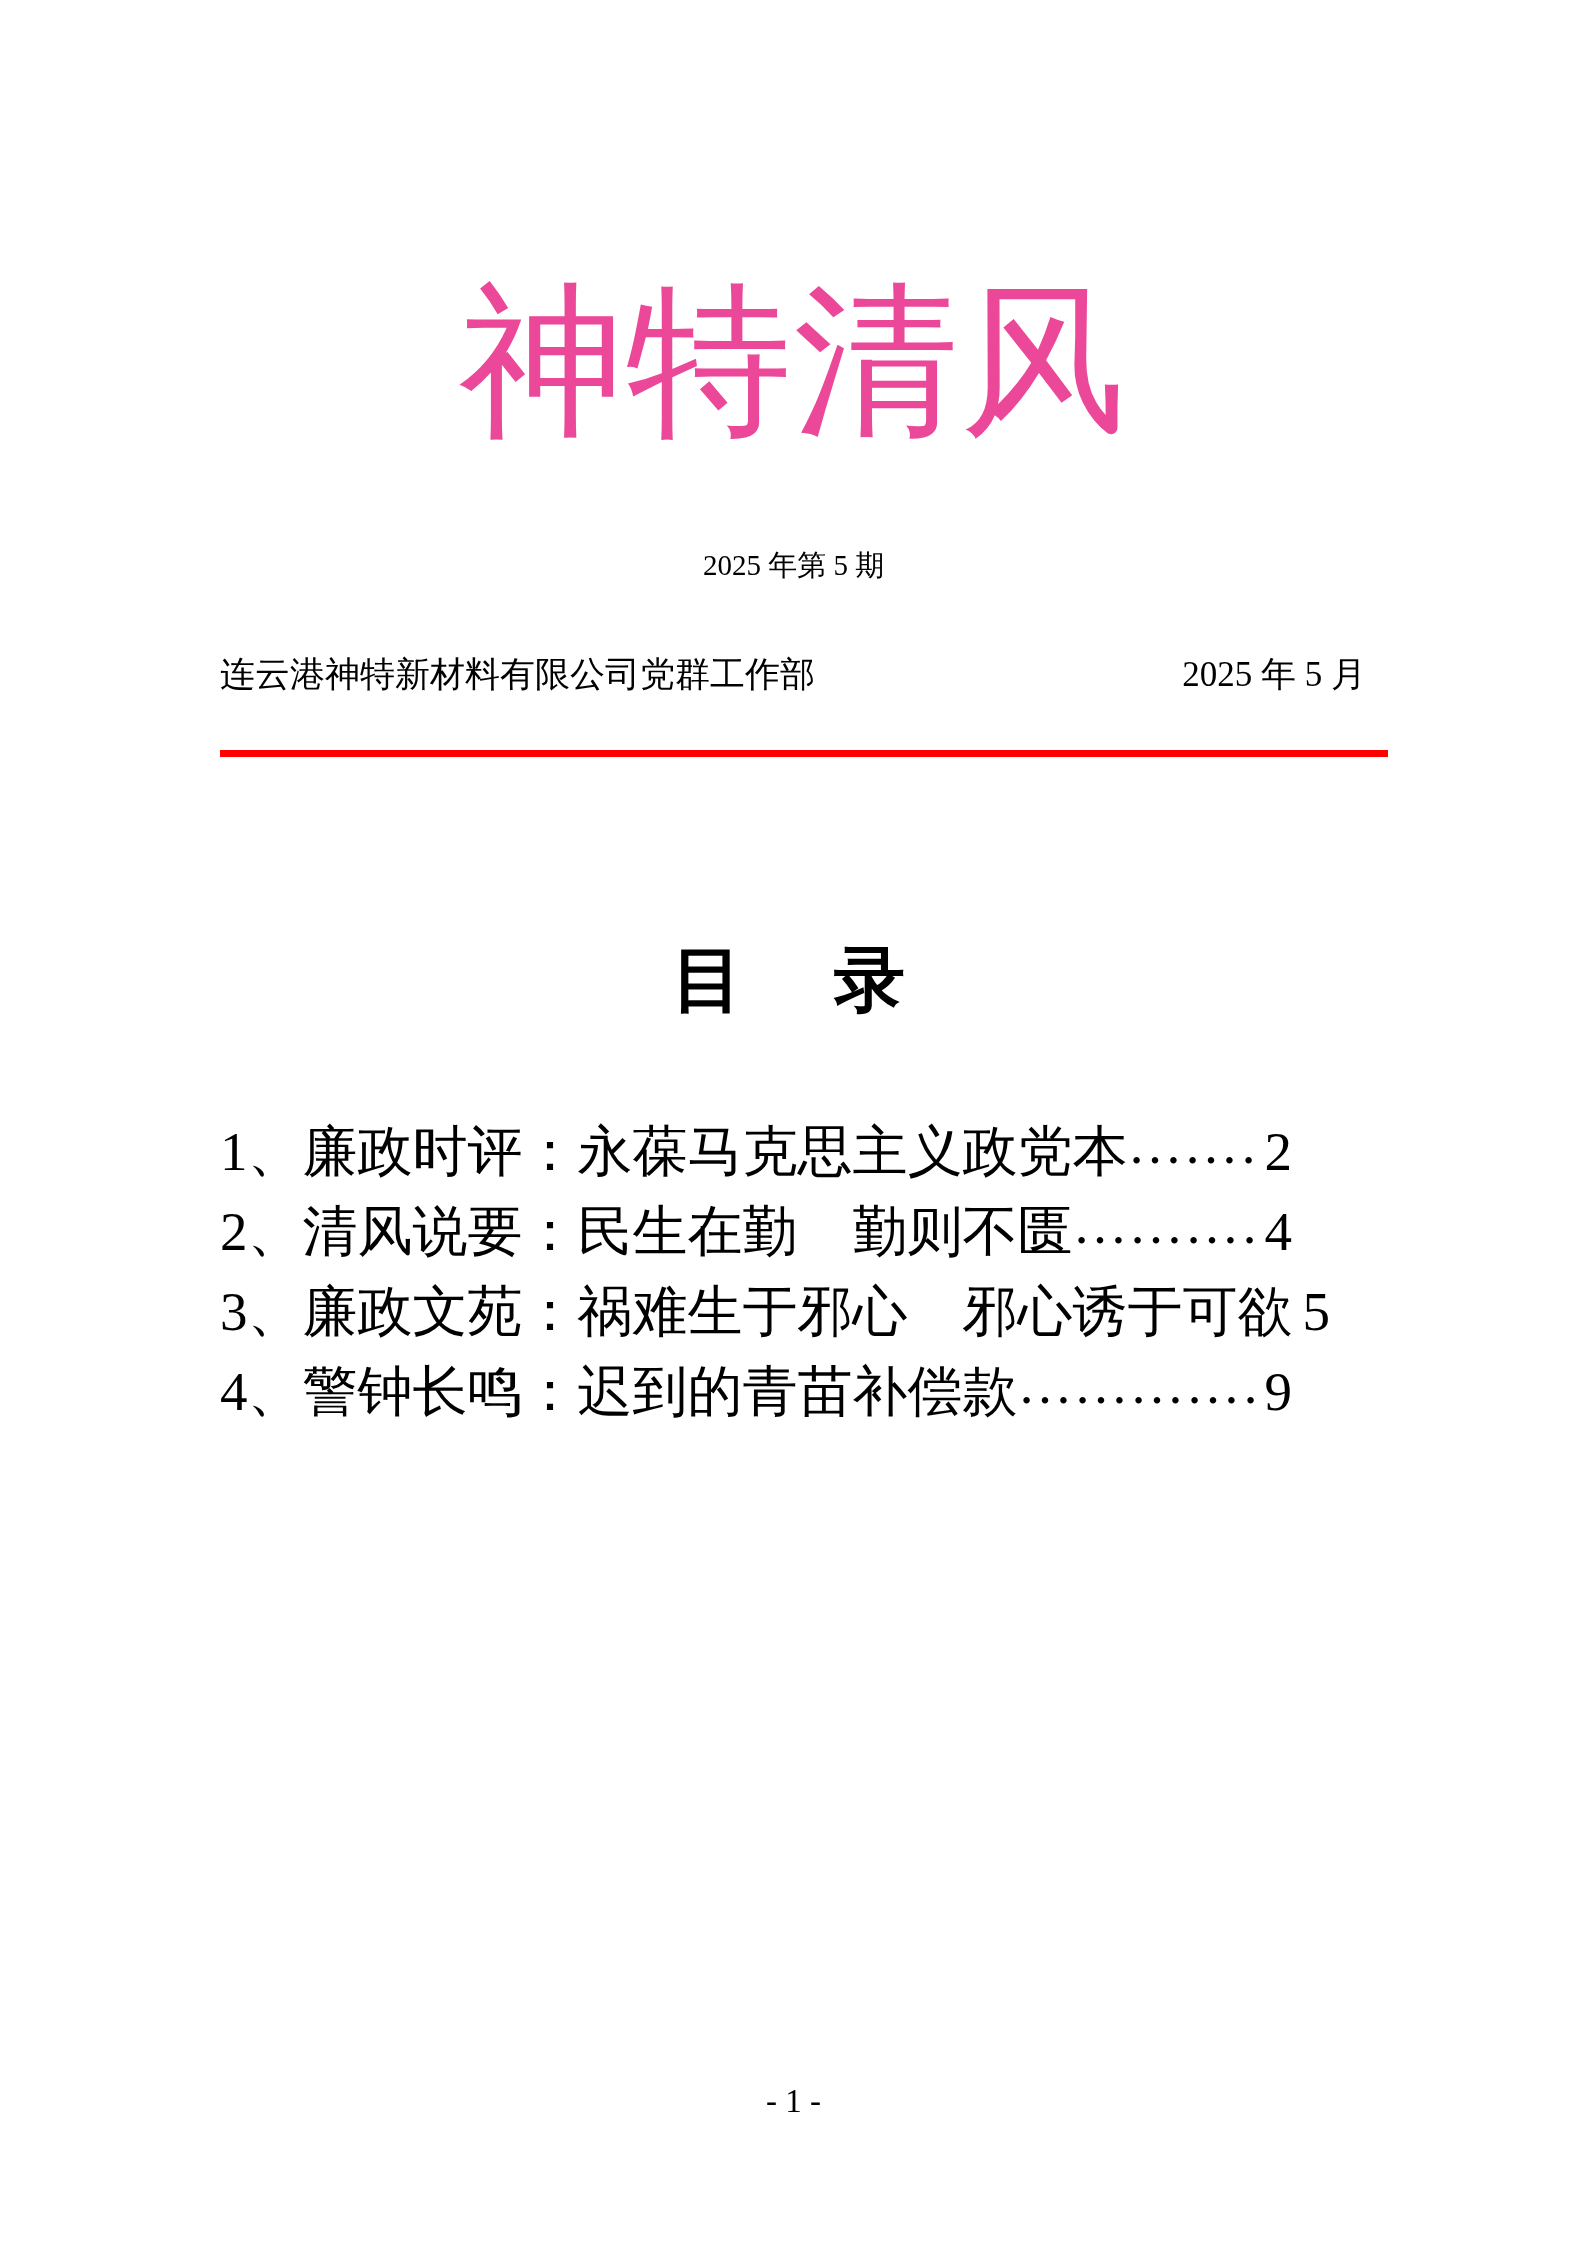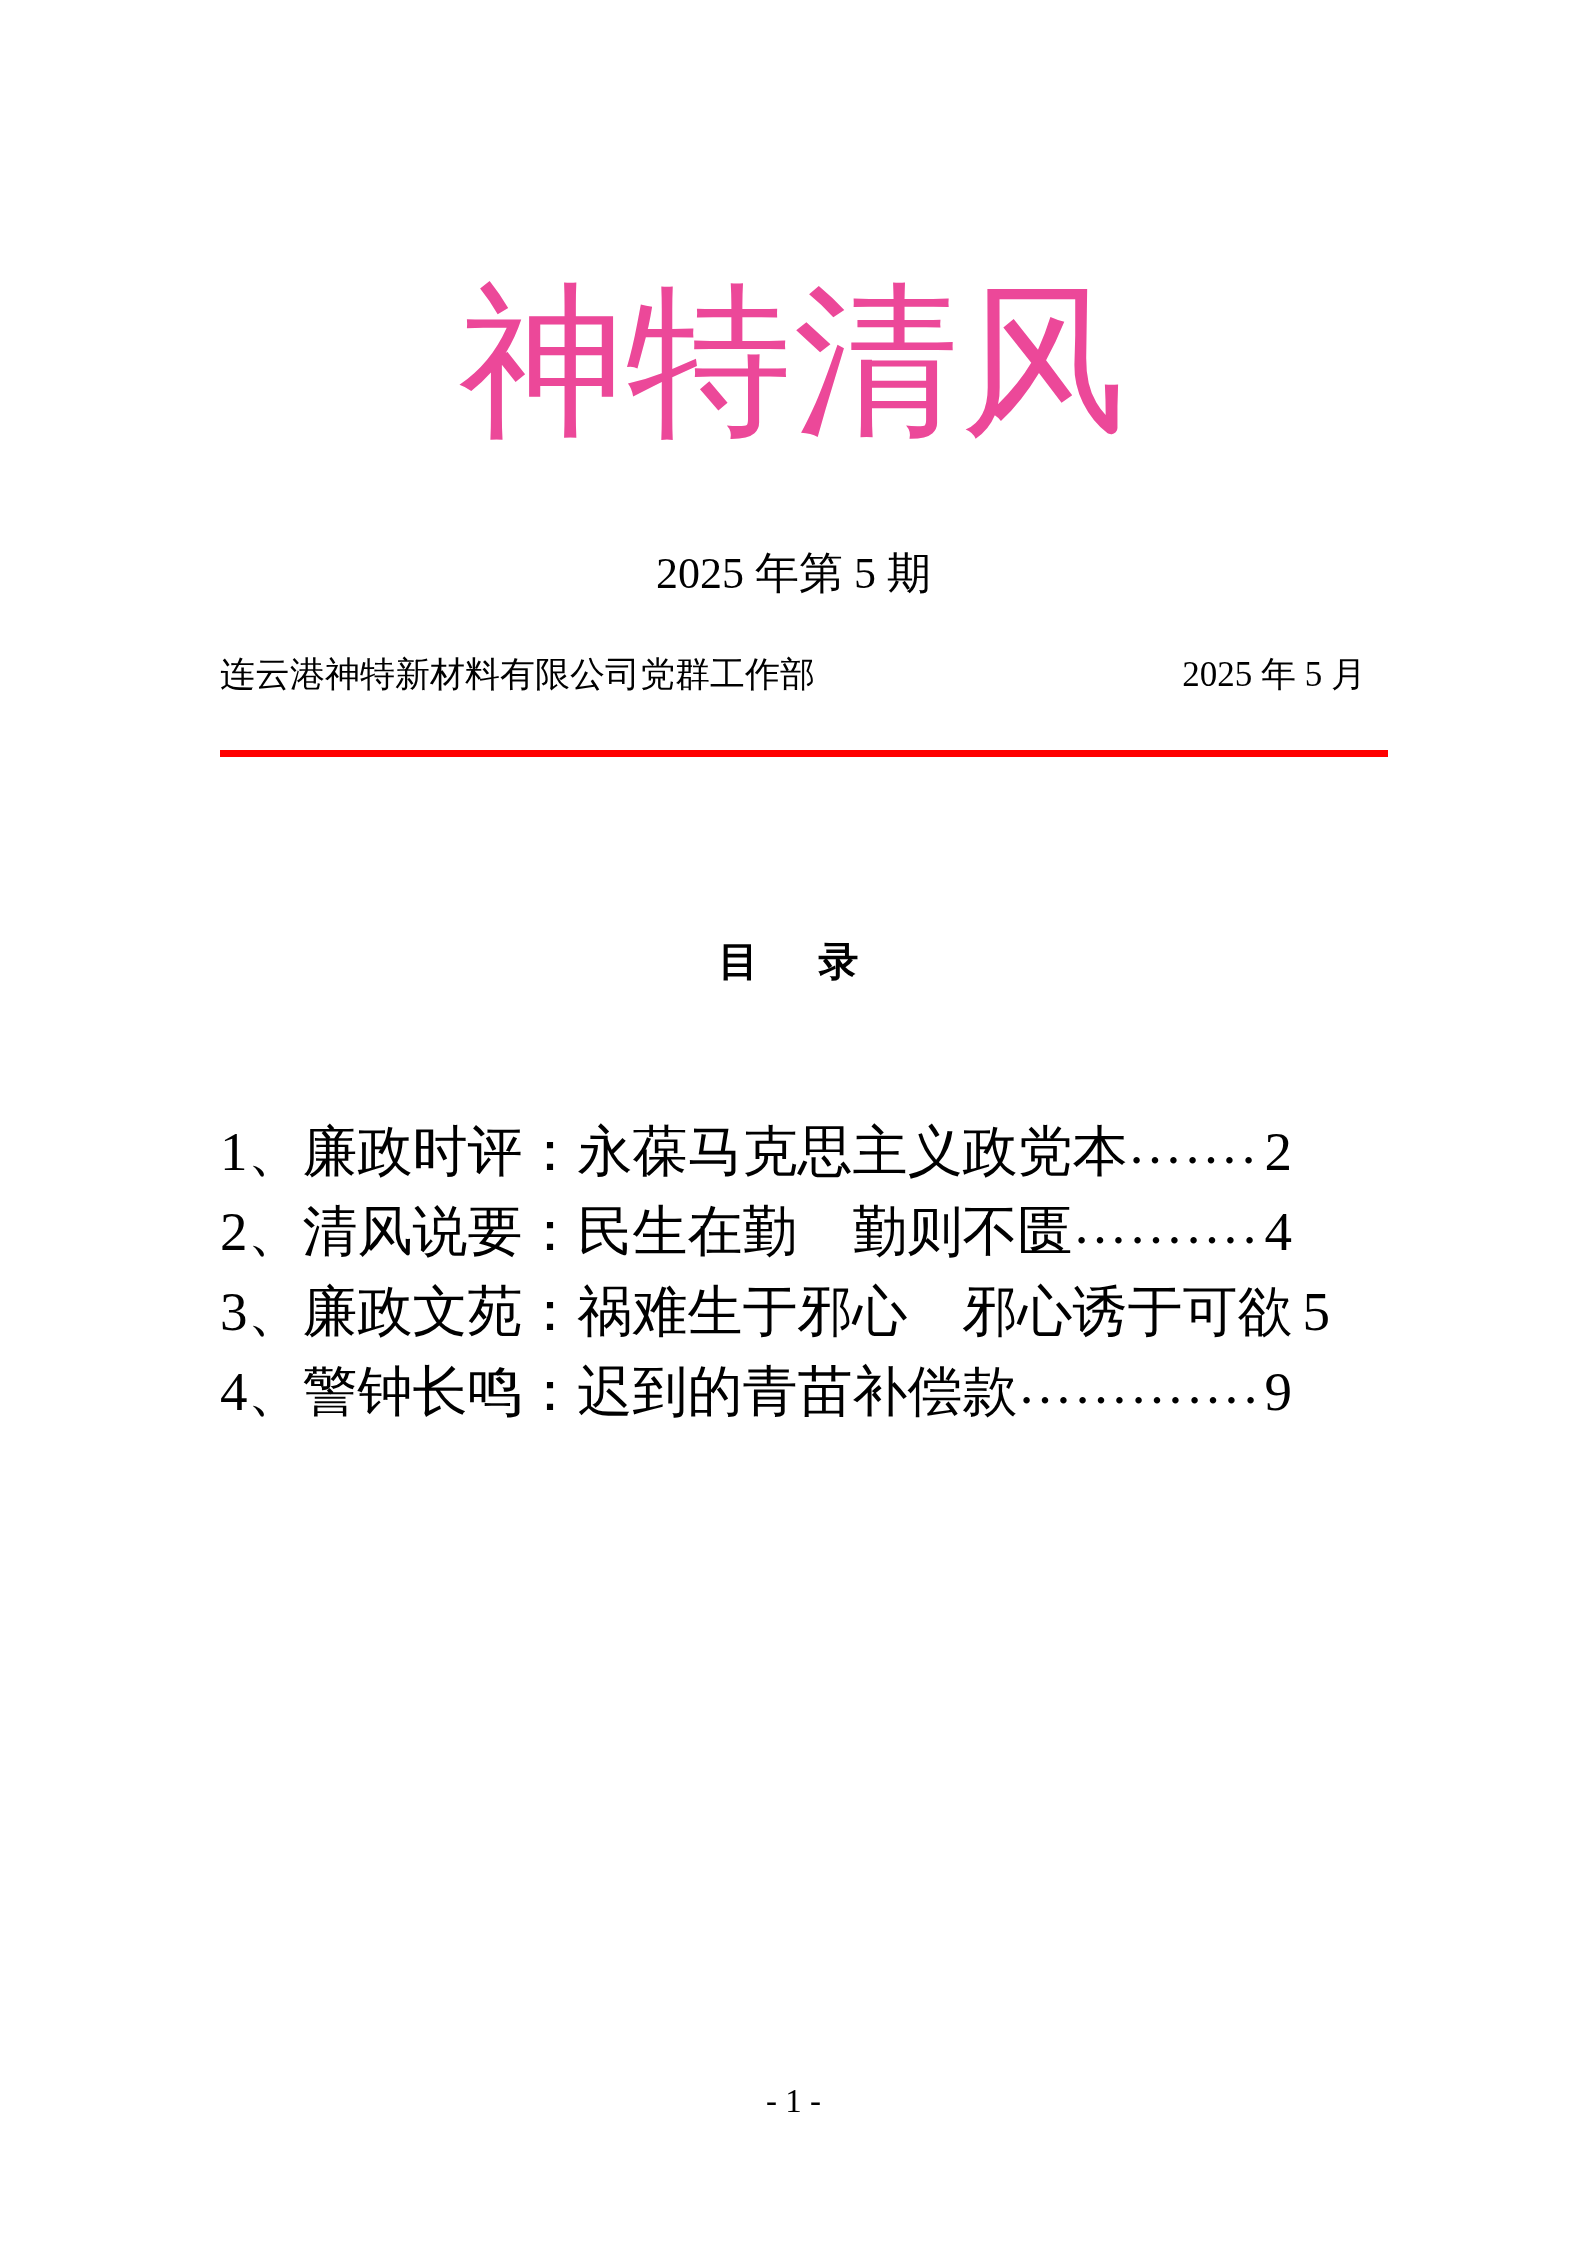--- a/index.html
+++ b/index.html
@@ -28,21 +28,21 @@
     color: #ec4899;
     letter-spacing: 2px;
     white-space: nowrap;
   }
   .issue-line {
     position: absolute;
     top: 548px;
     left: 0;
     right: 0;
     text-align: center;
-    font-size: 44px;
+    font-size: 29px;
     line-height: 1.2;
     white-space: pre;
   }
   .publisher-row {
     position: absolute;
     top: 652px;
     left: 220px;
     width: 1168px;
     display: flex;
     justify-content: space-between;
@@ -61,21 +61,21 @@
     width: 1168px;
     height: 7px;
     background: #ff0000;
   }
   .toc-heading {
     position: absolute;
     top: 938px;
     left: 0;
     right: 0;
     text-align: center;
-    font-size: 40px;
+    font-size: 71px;
     font-weight: 700;
     letter-spacing: 10px;
     line-height: 1.2;
     white-space: pre;
   }
   .toc-list {
     position: absolute;
     top: 1112px;
     left: 220px;
     width: 1072px;

